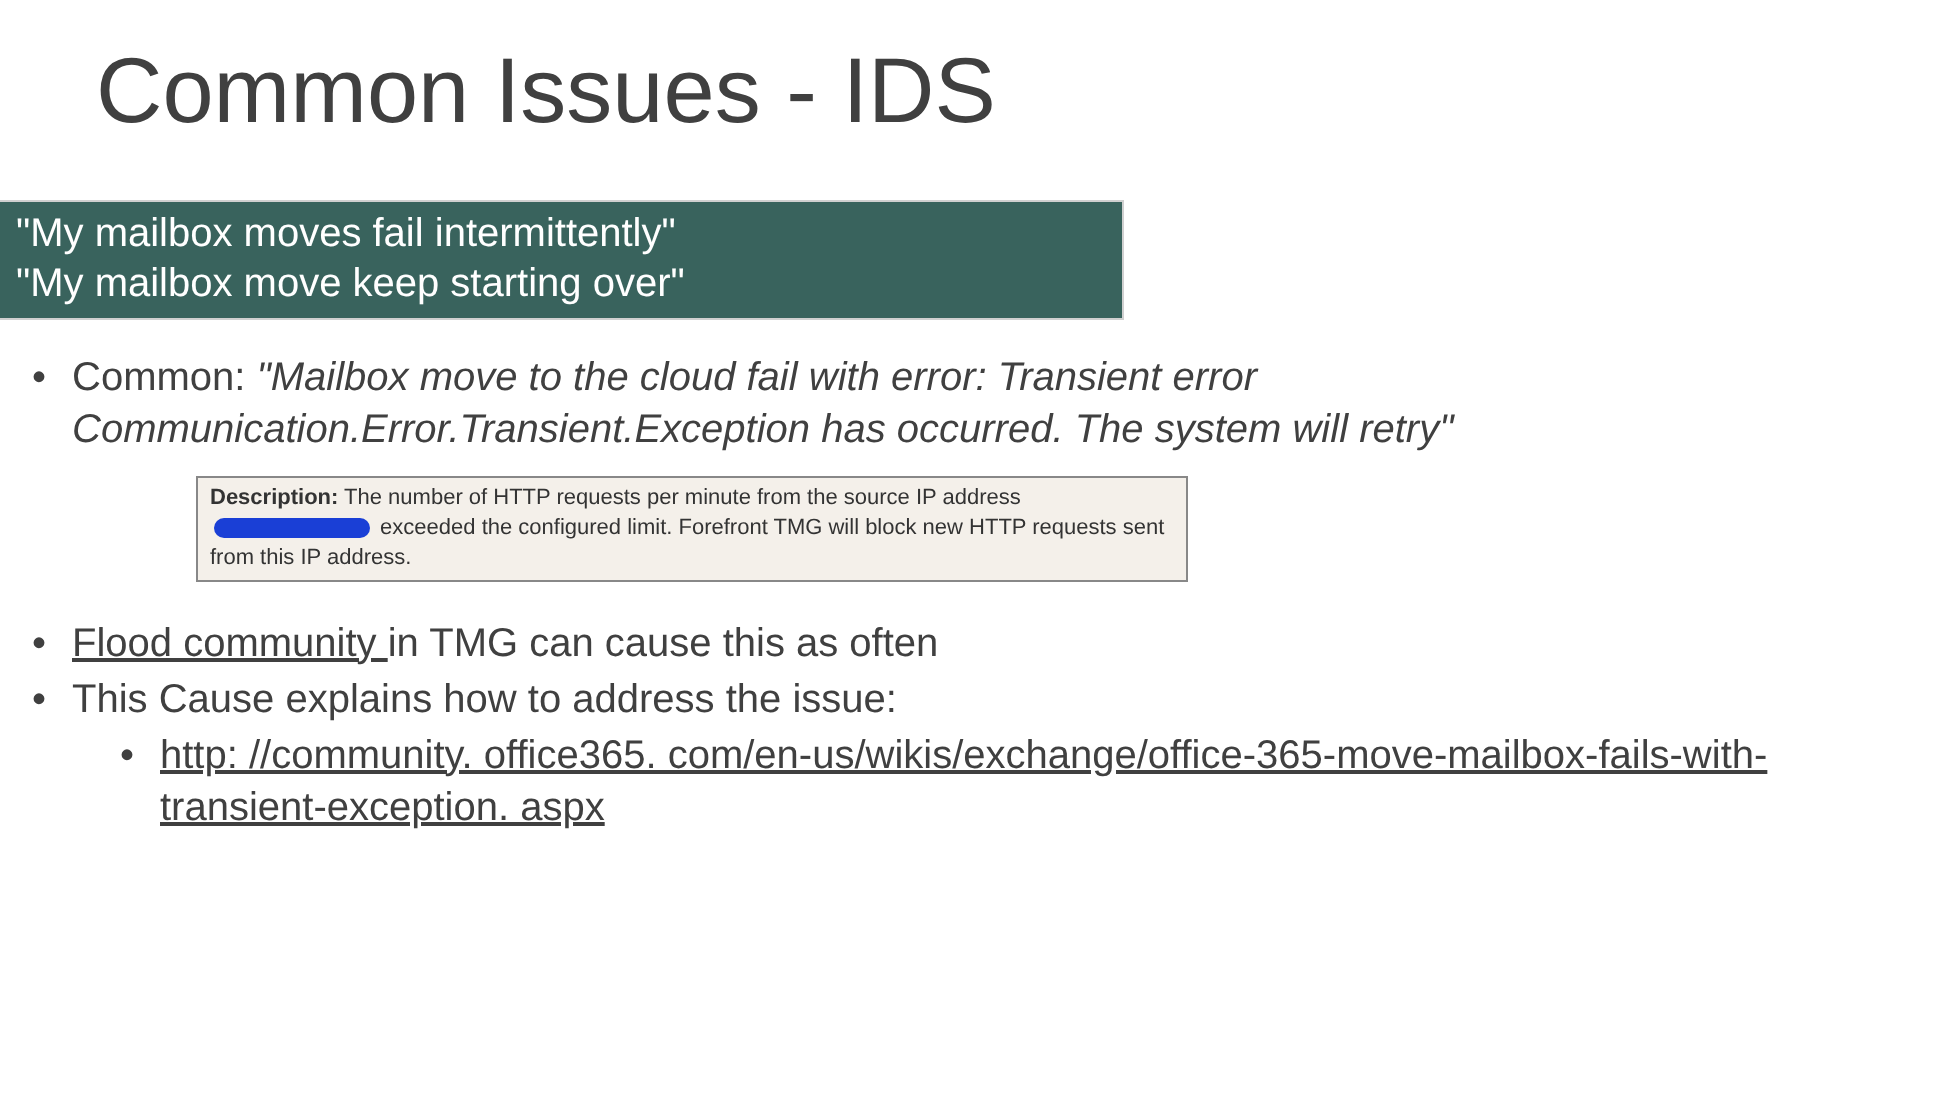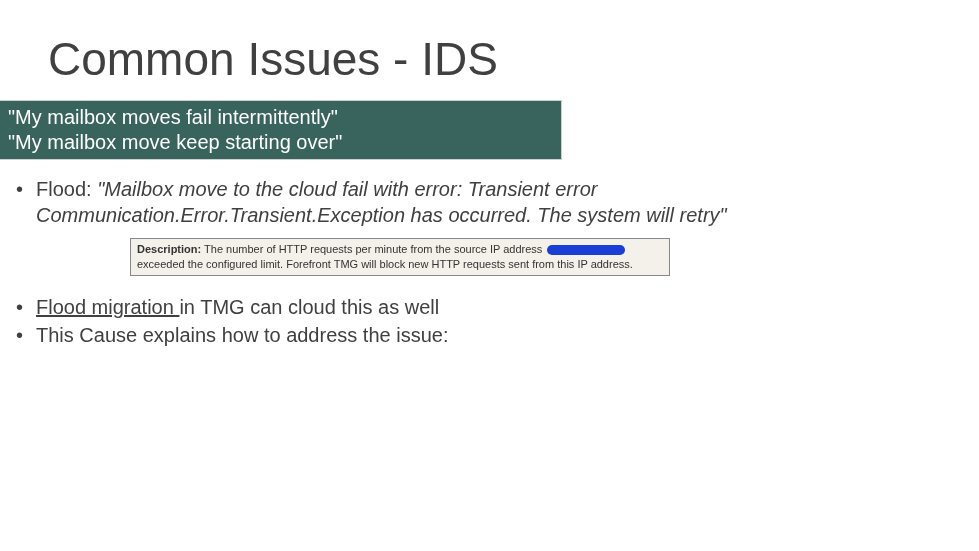--- a/index.html
+++ b/index.html
@@ -14,21 +14,21 @@
   }
   .slide {
     position: relative;
     width: 979px;
     height: 551px;
     box-sizing: border-box;
   }
   .title {
     position: absolute;
     left: 48px;
-    top: 32px;
+    top: 18px;
     font-size: 46px;
     font-weight: 300;
     color: #404040;
     letter-spacing: 0px;
   }
   .quote-box {
     position: absolute;
     left: 0;
     top: 100px;
     width: 562px;
@@ -68,22 +68,22 @@
   ul.top > li::before {
     content: "•";
     position: absolute;
     left: 2px;
     top: 0;
     font-size: 20px;
     color: #404040;
   }
   .italic { font-style: italic; }
   .desc-box {
-    margin: 10px 0 18px 94px;
-    width: 540px;
+    margin: 10px 0 18px 62px;
+    width: 496px;
     border: 1px solid #888;
     background: #f4f0ea;
     font-family: "Segoe UI", Arial, sans-serif;
     font-size: 11px;
     line-height: 1.35;
     color: #333;
     padding: 3px 6px 3px 6px;
     box-sizing: border-box;
   }
   .desc-box .label { font-weight: 700; }
@@ -126,27 +126,32 @@
   <div class="title">Common Issues - IDS</div>
 
   <div class="quote-box">
     <div>"My mailbox moves fail intermittently"</div>
     <div>"My mailbox move keep starting over"</div>
   </div>
 
   <div class="content">
     <ul class="top">
       <li>
-        <span>Flood: </span><span class="italic">"Mailbox move to the cloud fail with error: Transient error Communication.Error.Transient.Exception has occurred. The system will retry"</span>
+        <span>Common: </span><span class="italic">"Mailbox move to the cloud fail with error: Transient error Communication.Error.Transient.Exception has occurred. The system will retry"</span>
         <div class="desc-box">
           <span class="label">Description:</span><span> The number of HTTP requests per minute from the source IP address </span><span class="redact"></span><span> exceeded the configured limit. Forefront TMG will block new HTTP requests sent from this IP address.</span>
         </div>
       </li>
       <li>
-        <span class="link">Flood migration </span><span>in TMG can cloud this as well</span>
+        <span class="link">Flood community </span><span>in TMG can cause this as often</span>
       </li>
       <li>
         <span>This Cause explains how to address the issue:</span>
+        <ul class="sub">
+          <li>
+            <span class="link">http: //community. office365. com/en-us/wikis/exchange/office-365-move-mailbox-fails-with-transient-exception. aspx</span>
+          </li>
+        </ul>
       </li>
     </ul>
   </div>
 
 </div>
 
 </body></html>

